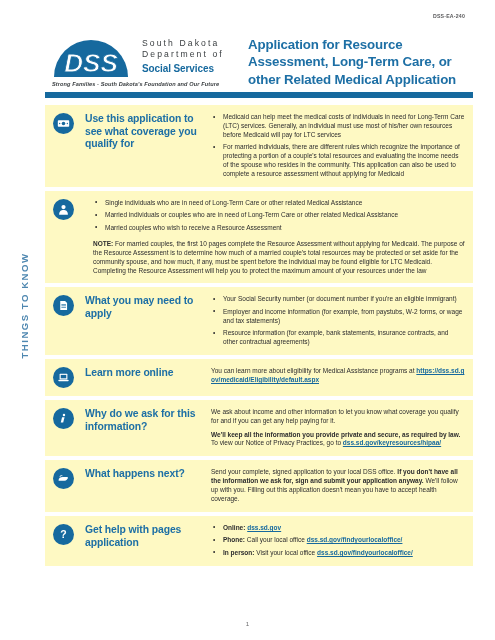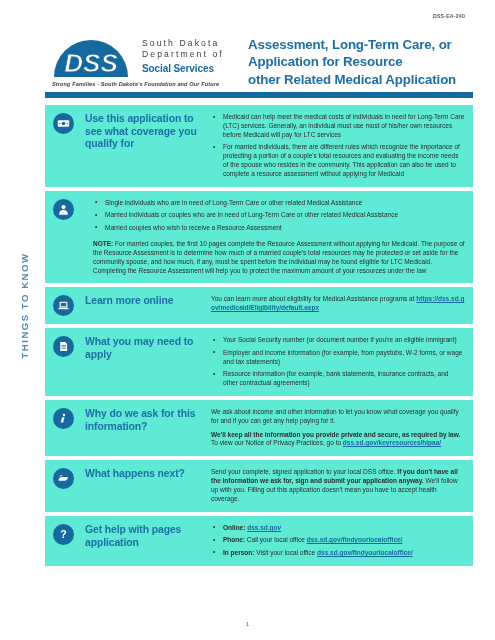--- a/index.html
+++ b/index.html
@@ -52,21 +52,21 @@
   .side-label {
     position: absolute; left: -46px; top: 300px; width: 140px;
     transform: rotate(-90deg); transform-origin: center center;
     text-align: center;
     font-size: 9.6px; color: #4e87b0; font-weight: 700; letter-spacing: 1.5px;
   }
 
   
   .sections { position: absolute; left: 45px; right: 22px; top: 105px; }
   .section {
-    position: relative; background: #5eead4; display: flex;
+    position: relative; background: #fef9c3; display: flex;
     margin-bottom: 4px; padding: 7px 8px 8px 8px;
   }
   .sec-icon-col { width: 32px; flex: 0 0 32px; padding-top: 1px; }
   .sec-head-col { width: 118px; flex: 0 0 118px; padding-top: 1px; }
   .sec-body-col { flex: 1 1 auto; padding-left: 8px; padding-top: 1px; }
 
   .icon-circle {
     width: 21px; height: 21px; border-radius: 50%;
     background: #16699e; position: relative;
     display: flex; align-items: center; justify-content: center;
@@ -124,22 +124,22 @@
         <div class="logo-words">
           <div class="lw1">South Dakota</div>
           <div class="lw2">Department of</div>
           <div class="lw3">Social Services</div>
         </div>
       </div>
       <div class="tagline">Strong Families - South Dakota's Foundation and Our Future</div>
     </div>
 
     <div class="title-block">
+      <div class="title-line">Application for Resource</div>
       <div class="title-line">Assessment, Long-Term Care, or</div>
-      <div class="title-line">Application for Resource</div>
       <div class="title-line">other Related Medical Application</div>
     </div>
   </div>
 
   <div class="blue-bar"></div>
 
   <div class="side-label">THINGS TO KNOW</div>
 
   <div class="sections">
 
@@ -181,38 +181,20 @@
           <li>Married couples who wish to receive a Resource Assessment</li>
         </ul>
         <div class="note"><span class="bold">NOTE:</span><span> For married couples, the first 10 pages complete the Resource Assessment without applying for Medicaid. The purpose of the Resource Assessment is to determine how much of a married couple's total resources may be protected or set aside for the community spouse, and how much, if any, must be spent before the individual may be found eligible for LTC Medicaid. Completing the Resource Assessment will help you to protect the maximum amount of your resources under the law</span></div>
       </div>
     </div>
 
     <div class="section">
       <div class="sec-icon-col">
         <div class="icon-circle">
           <svg width="13" height="13" viewBox="0 0 16 16">
-            <rect x="3.2" y="3.4" width="9.6" height="7" rx="0.8" fill="#ffffff"></rect>
-            <rect x="4.6" y="4.8" width="6.8" height="4.2" fill="#16699e"></rect>
-            <rect x="1.6" y="10.8" width="12.8" height="1.8" rx="0.9" fill="#ffffff"></rect>
-          </svg>
-        </div>
-      </div>
-      <div class="sec-head-col">
-        <div class="sec-title">Learn more online</div>
-      </div>
-      <div class="sec-body-col">
-        <div class="para"><span>You can learn more about eligibility for Medical Assistance programs at </span><span class="link">https://dss.sd.gov/medicaid/Eligibility/default.aspx</span></div>
-      </div>
-    </div>
-
-    <div class="section">
-      <div class="sec-icon-col">
-        <div class="icon-circle">
-          <svg width="13" height="13" viewBox="0 0 16 16">
             <path d="M4 2.4 H10 L12.4 4.8 V13.6 H4 Z" fill="#ffffff"></path>
             <rect x="5.4" y="6.2" width="5.6" height="0.8" fill="#16699e"></rect>
             <rect x="5.4" y="8" width="5.6" height="0.8" fill="#16699e"></rect>
             <rect x="5.4" y="9.8" width="5.6" height="0.8" fill="#16699e"></rect>
           </svg>
         </div>
       </div>
       <div class="sec-head-col">
         <div class="sec-title">What you may need to apply</div>
       </div>
@@ -222,20 +204,38 @@
           <li>Employer and income information (for example, from paystubs, W-2 forms, or wage and tax statements)</li>
           <li>Resource information (for example, bank statements, insurance contracts, and other contractual agreements)</li>
         </ul>
       </div>
     </div>
 
     <div class="section">
       <div class="sec-icon-col">
         <div class="icon-circle">
           <svg width="13" height="13" viewBox="0 0 16 16">
+            <rect x="3.2" y="3.4" width="9.6" height="7" rx="0.8" fill="#ffffff"></rect>
+            <rect x="4.6" y="4.8" width="6.8" height="4.2" fill="#16699e"></rect>
+            <rect x="1.6" y="10.8" width="12.8" height="1.8" rx="0.9" fill="#ffffff"></rect>
+          </svg>
+        </div>
+      </div>
+      <div class="sec-head-col">
+        <div class="sec-title">Learn more online</div>
+      </div>
+      <div class="sec-body-col">
+        <div class="para"><span>You can learn more about eligibility for Medical Assistance programs at </span><span class="link">https://dss.sd.gov/medicaid/Eligibility/default.aspx</span></div>
+      </div>
+    </div>
+
+    <div class="section">
+      <div class="sec-icon-col">
+        <div class="icon-circle">
+          <svg width="13" height="13" viewBox="0 0 16 16">
             <circle cx="8.6" cy="3.6" r="1.5" fill="#ffffff"></circle>
             <path d="M6.2 6.4 H9.3 L7.6 12.9 H4.6 Z" fill="#ffffff"></path>
           </svg>
         </div>
       </div>
       <div class="sec-head-col">
         <div class="sec-title">Why do we ask for this information?</div>
       </div>
       <div class="sec-body-col">
         <div class="para">We ask about income and other information to let you know what coverage you qualify for and if you can get any help paying for it.</div>

